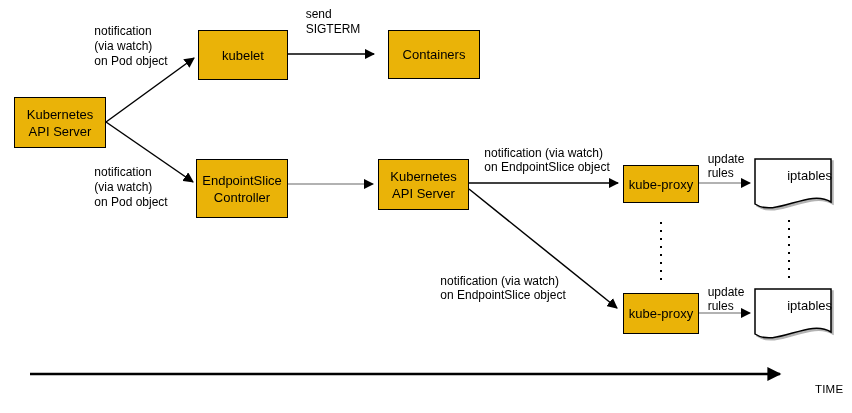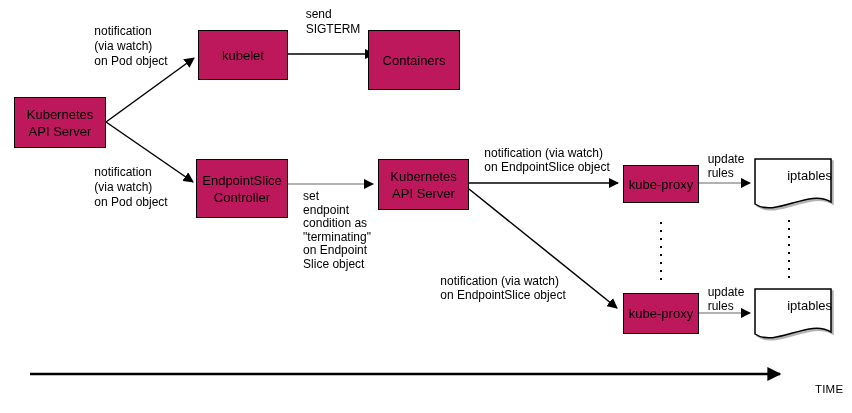--- a/index.html
+++ b/index.html
@@ -9,21 +9,21 @@
     background:#ffffff;
     font-family:"Liberation Sans","DejaVu Sans",sans-serif;
     color:#000;
     overflow:hidden;
   }
   #edges{position:absolute;left:0;top:0;width:852px;height:413px;}
   .node{
     position:absolute;
     box-sizing:border-box;
     border:1.5px solid #000;
-    background:#be185d;
+    background:#eab308;
     display:flex;align-items:center;justify-content:center;
     text-align:center;
     font-size:13px;line-height:17px;
     white-space:pre-line;
   }
   .doc{position:absolute;}
   .doc svg{display:block;filter:drop-shadow(2px 2px 0px #b3b3b3);}
   .doc .doc-label{
     position:absolute;left:0;top:10px;width:100%;
     text-align:right;font-size:13px;
@@ -71,21 +71,21 @@
     <line x1="789" y1="220" x2="789" y2="284" stroke="#000" stroke-width="2" stroke-dasharray="2 6"></line>
 
     <line x1="30" y1="374" x2="780" y2="374" stroke="#000" stroke-width="2.5" marker-end="url(#mArrowBig)"></line>
   </svg>
 
   <div class="node" style="left:14px;top:97px;width:92px;height:51px;">Kubernetes
 API Server</div>
 
   <div class="node" style="left:198px;top:30px;width:90px;height:50px;">kubelet</div>
 
-  <div class="node" style="left:368px;top:30px;width:92px;height:60px;">Containers</div>
+  <div class="node" style="left:388px;top:30px;width:92px;height:49px;">Containers</div>
 
   <div class="node" style="left:196px;top:159px;width:92px;height:59px;">EndpointSlice
 Controller</div>
 
   <div class="node" style="left:378px;top:159px;width:91px;height:51px;">Kubernetes
 API Server</div>
 
   <div class="node" style="left:623px;top:165px;width:76px;height:38px;">kube-proxy</div>
 
   <div class="node" style="left:623px;top:293px;width:76px;height:41px;">kube-proxy</div>
@@ -108,26 +108,20 @@
 (via watch)
 on Pod object</div>
 
   <div class="lbl" style="left:131px;top:165px;">notification
 (via watch)
 on Pod object</div>
 
   <div class="lbl" style="left:333px;top:7px;">send
 SIGTERM</div>
 
-  <div class="lbl tight" style="left:337px;top:190px;">set
-endpoint
-condition as
-"terminating"
-on Endpoint
-Slice object</div>
 
   <div class="lbl lh14" style="left:547px;top:146px;">notification (via watch)
 on EndpointSlice object</div>
 
   <div class="lbl lh14" style="left:503px;top:274px;">notification (via watch)
 on EndpointSlice object</div>
 
   <div class="lbl lh14" style="left:726px;top:152px;">update
 rules</div>
 

